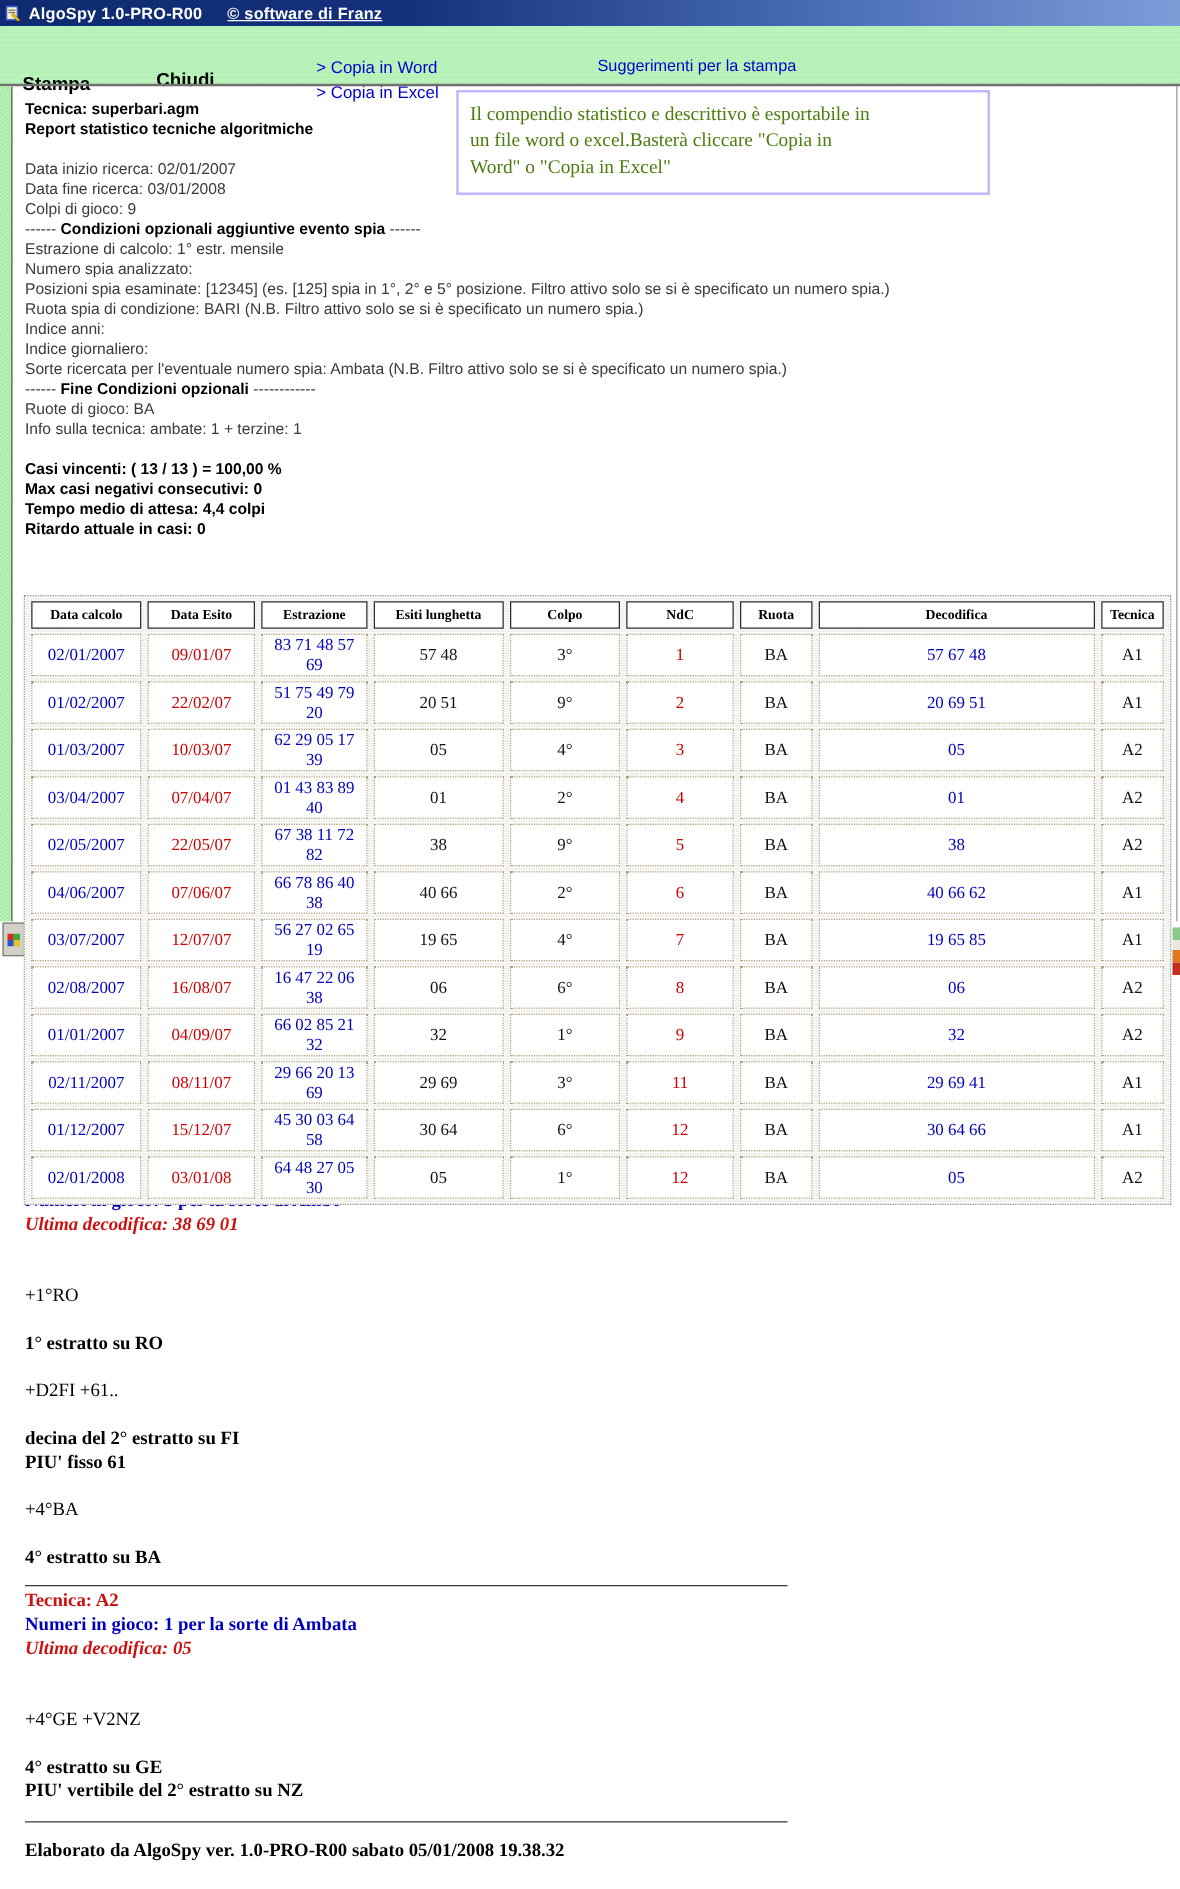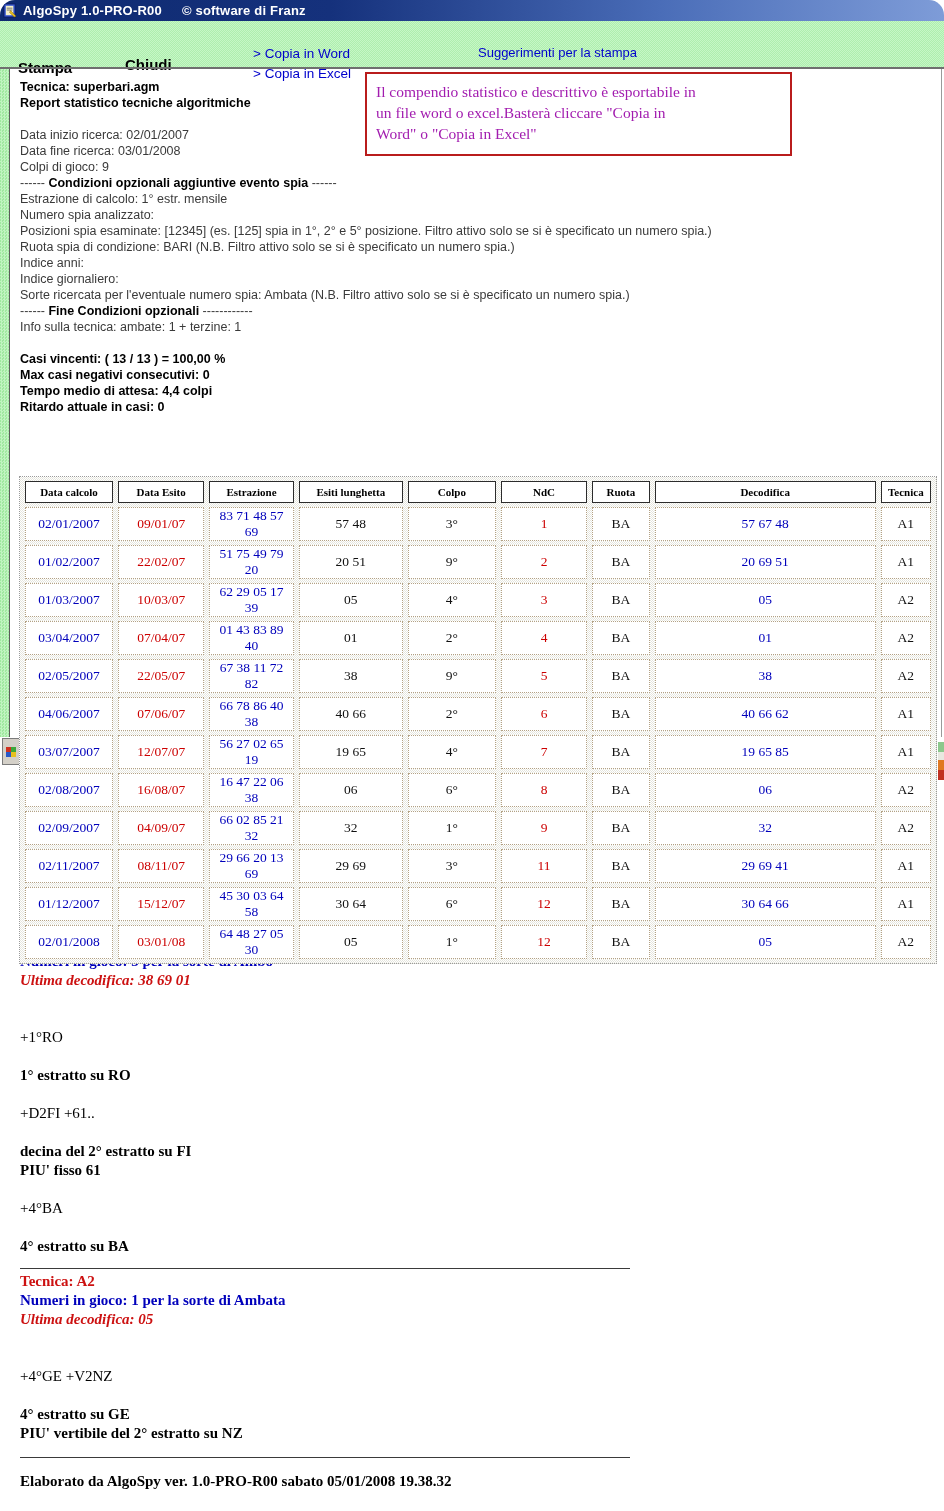--- a/index.html
+++ b/index.html
@@ -1,26 +1,26 @@
 <!DOCTYPE html>
 <html><head>
 <meta charset="utf-8">
 <style>
   html,body{margin:0;padding:0;background:#fff;}
   #stage{position:relative;width:944px;height:1511px;background:#fff;overflow:hidden;
-         font-family:"Liberation Sans",sans-serif;border-radius:15px;}
+         font-family:"Liberation Sans",sans-serif;}
 
   
   .titlebar{position:absolute;left:0;top:0;width:944px;height:21px;box-sizing:border-box;
     background:linear-gradient(90deg,#0e2a70 0%,#15317c 35%,#4a6db8 70%,#7e9cd8 100%);
     display:flex;align-items:center;padding-left:3px;color:#fff;
     font-weight:bold;font-size:13px;}
   .titlebar .app-icon{width:15px;height:15px;margin-right:5px;flex:0 0 auto;}
   .titlebar .ttl{margin-right:20px;white-space:nowrap;letter-spacing:.2px;}
-  .titlebar .cpy{white-space:nowrap;letter-spacing:.2px;}
+  .titlebar .cpy{white-space:nowrap;letter-spacing:.2px;text-decoration:underline;}
 
   
   .toolbar{position:absolute;left:0;top:21px;width:944px;height:46px;
     background:#b7f1b7;
     background-image:repeating-conic-gradient(#c6f7c6 0% 25%,#aeeeae 0% 50%);
     background-size:2px 2px;}
   .tb-item{position:absolute;white-space:nowrap;cursor:default;}
   .tb-black{color:#000;font-weight:bold;font-size:15px;}
   .tb-blue{color:#0000cc;font-weight:normal;font-size:13.5px;}
   .tb-stampa{left:18px;top:38px;}
@@ -38,22 +38,22 @@
   .win-right{position:absolute;left:941px;top:69px;width:1px;height:668px;background:#9a9a9a;}
 
   
   .report{position:absolute;left:20px;top:79px;width:915px;color:#3a3a3a;
     font-size:12.5px;}
   .rline{height:16px;line-height:16px;white-space:nowrap;}
   .rline .b{font-weight:bold;color:#000;}
 
   
   .notice{position:absolute;left:365px;top:72px;width:427px;box-sizing:border-box;
-    border:2px solid #b91c1c;background:#fff;padding:7px 9px 10px 9px;
-    font-family:"Liberation Serif",serif;font-size:15.5px;color:#a21caf;z-index:5;}
+    border:2px solid #c4b5fd;background:#fff;padding:7px 9px 10px 9px;
+    font-family:"Liberation Serif",serif;font-size:15.5px;color:#4d7c0f;z-index:5;}
   .notice div{line-height:21px;white-space:nowrap;}
 
   
   table.results{position:absolute;left:19px;top:476px;width:918px;table-layout:fixed;
     border-collapse:separate;border-spacing:5px 4px;
     background:repeating-conic-gradient(#e6e6de 0% 25%,#ffffff 0% 50%);
     background-size:2px 2px;border:1px dotted #9a9a9a;z-index:4;}
   table.results th{background:#fff;border:1px solid #2c2c2c;height:20px;overflow:hidden;
     font-family:"Liberation Serif",serif;font-weight:bold;font-size:11px;color:#000;
     padding:0 2px;}
@@ -123,20 +123,21 @@
       <div class="rline"><span>Colpi di gioco: 9</span></div>
       <div class="rline"><span>------ </span><span class="b">Condizioni opzionali aggiuntive evento spia</span><span> ------</span></div>
       <div class="rline"><span>Estrazione di calcolo: 1° estr. mensile</span></div>
       <div class="rline"><span>Numero spia analizzato:</span></div>
       <div class="rline"><span>Posizioni spia esaminate: [12345] (es. [125] spia in 1°, 2° e 5° posizione. Filtro attivo solo se si è specificato un numero spia.)</span></div>
       <div class="rline"><span>Ruota spia di condizione: BARI (N.B. Filtro attivo solo se si è specificato un numero spia.)</span></div>
       <div class="rline"><span>Indice anni:</span></div>
       <div class="rline"><span>Indice giornaliero:</span></div>
       <div class="rline"><span>Sorte ricercata per l'eventuale numero spia: Ambata (N.B. Filtro attivo solo se si è specificato un numero spia.)</span></div>
       <div class="rline"><span>------ </span><span class="b">Fine Condizioni opzionali</span><span> ------------</span></div>
+      <div class="rline"><span>Ruote di gioco: BA</span></div>
       <div class="rline"><span>Info sulla tecnica: ambate: 1 + terzine: 1</span></div>
       <div class="rline"><span>&nbsp;</span></div>
       <div class="rline"><span class="b">Casi vincenti: ( 13 / 13 ) = 100,00 %</span></div>
       <div class="rline"><span class="b">Max casi negativi consecutivi: 0</span></div>
       <div class="rline"><span class="b">Tempo medio di attesa: 4,4 colpi</span></div>
       <div class="rline"><span class="b">Ritardo attuale in casi: 0</span></div>
     </div>
 
   <div class="notice">
       <div>Il compendio statistico e descrittivo è esportabile in</div>
@@ -252,21 +253,21 @@
           <td class="red">16/08/07</td>
           <td class="blue">16 47 22 06 38</td>
           <td class="black">06</td>
           <td class="black">6°</td>
           <td class="red">8</td>
           <td class="black">BA</td>
           <td class="blue">06</td>
           <td class="black">A2</td>
         </tr>
         <tr>
-          <td class="blue">02/09/2007</td>
+          <td class="blue">01/01/2007</td>
           <td class="red">04/09/07</td>
           <td class="blue">66 02 85 21 32</td>
           <td class="black">32</td>
           <td class="black">1°</td>
           <td class="red">9</td>
           <td class="black">BA</td>
           <td class="blue">32</td>
           <td class="black">A2</td>
         </tr>
         <tr>

